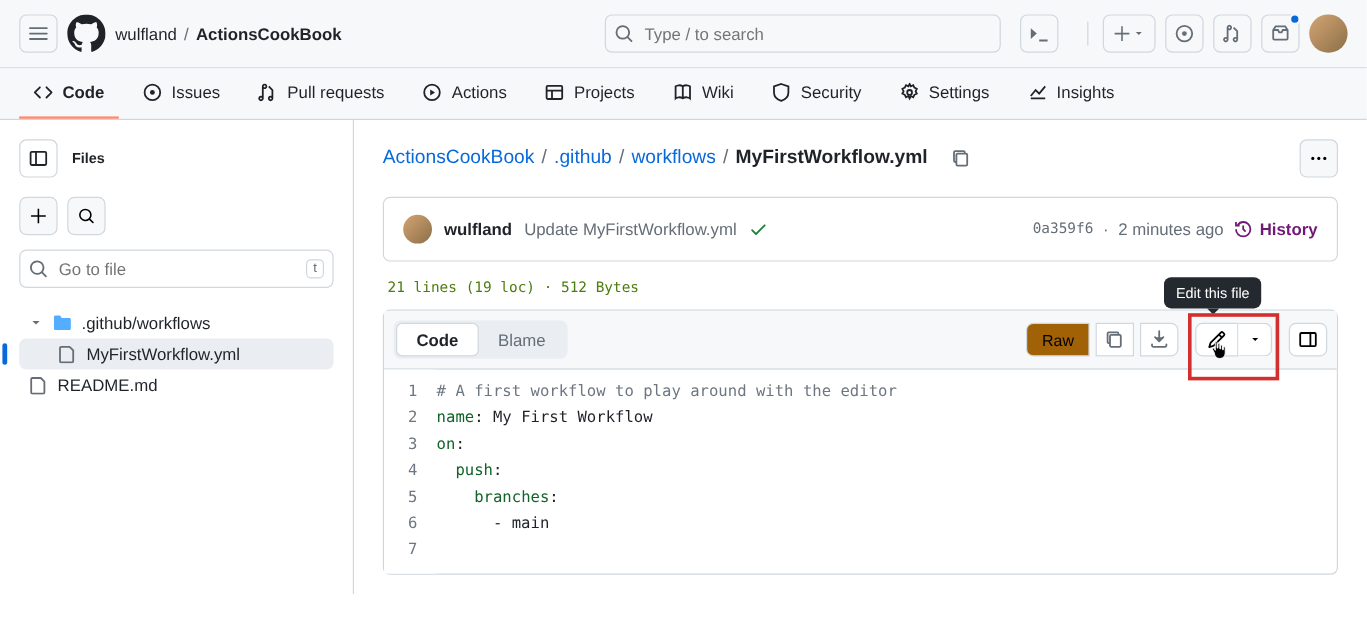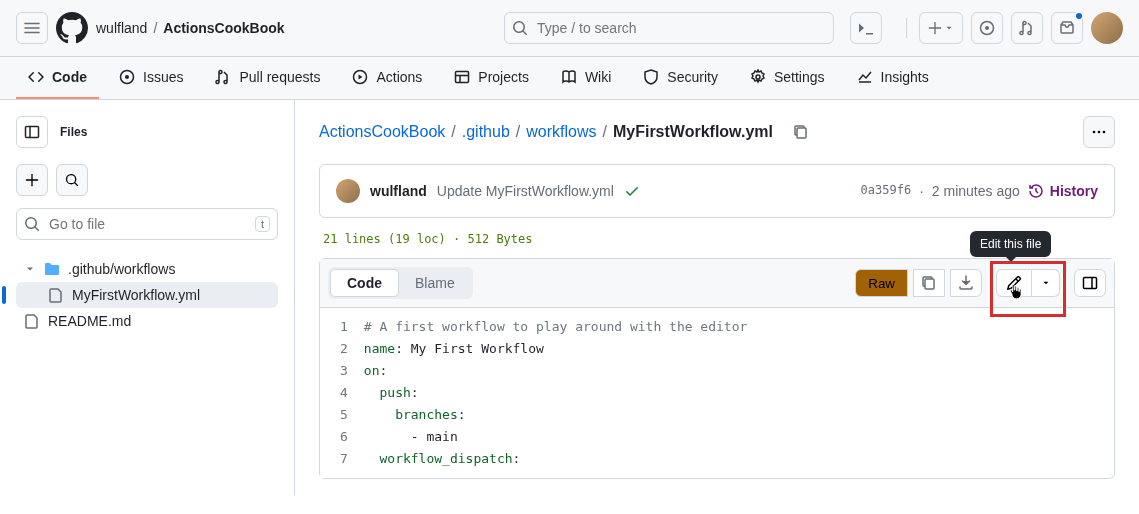--- a/index.html
+++ b/index.html
@@ -397,18 +397,17 @@
           <div>6</div>
           <div>7</div>
         </div>
         <div class="code-lines">
           <div><span class="c-comment"># A first workflow to play around with the editor</span></div>
           <div><span class="c-key">name</span><span class="c-punct">:</span><span class="c-plain"> My First Workflow</span></div>
           <div><span class="c-key">on</span><span class="c-punct">:</span></div>
           <div><span>  </span><span class="c-key">push</span><span class="c-punct">:</span></div>
           <div><span>    </span><span class="c-key">branches</span><span class="c-punct">:</span></div>
           <div><span class="c-plain">      - main</span></div>
-          <div><span>  </span><span class="c-key">workflow_dispatch</span><span class="c-punct">:</span></div>
         </div>
       </div>
     </div>
   </div>
 </div>
 
 </body></html>

